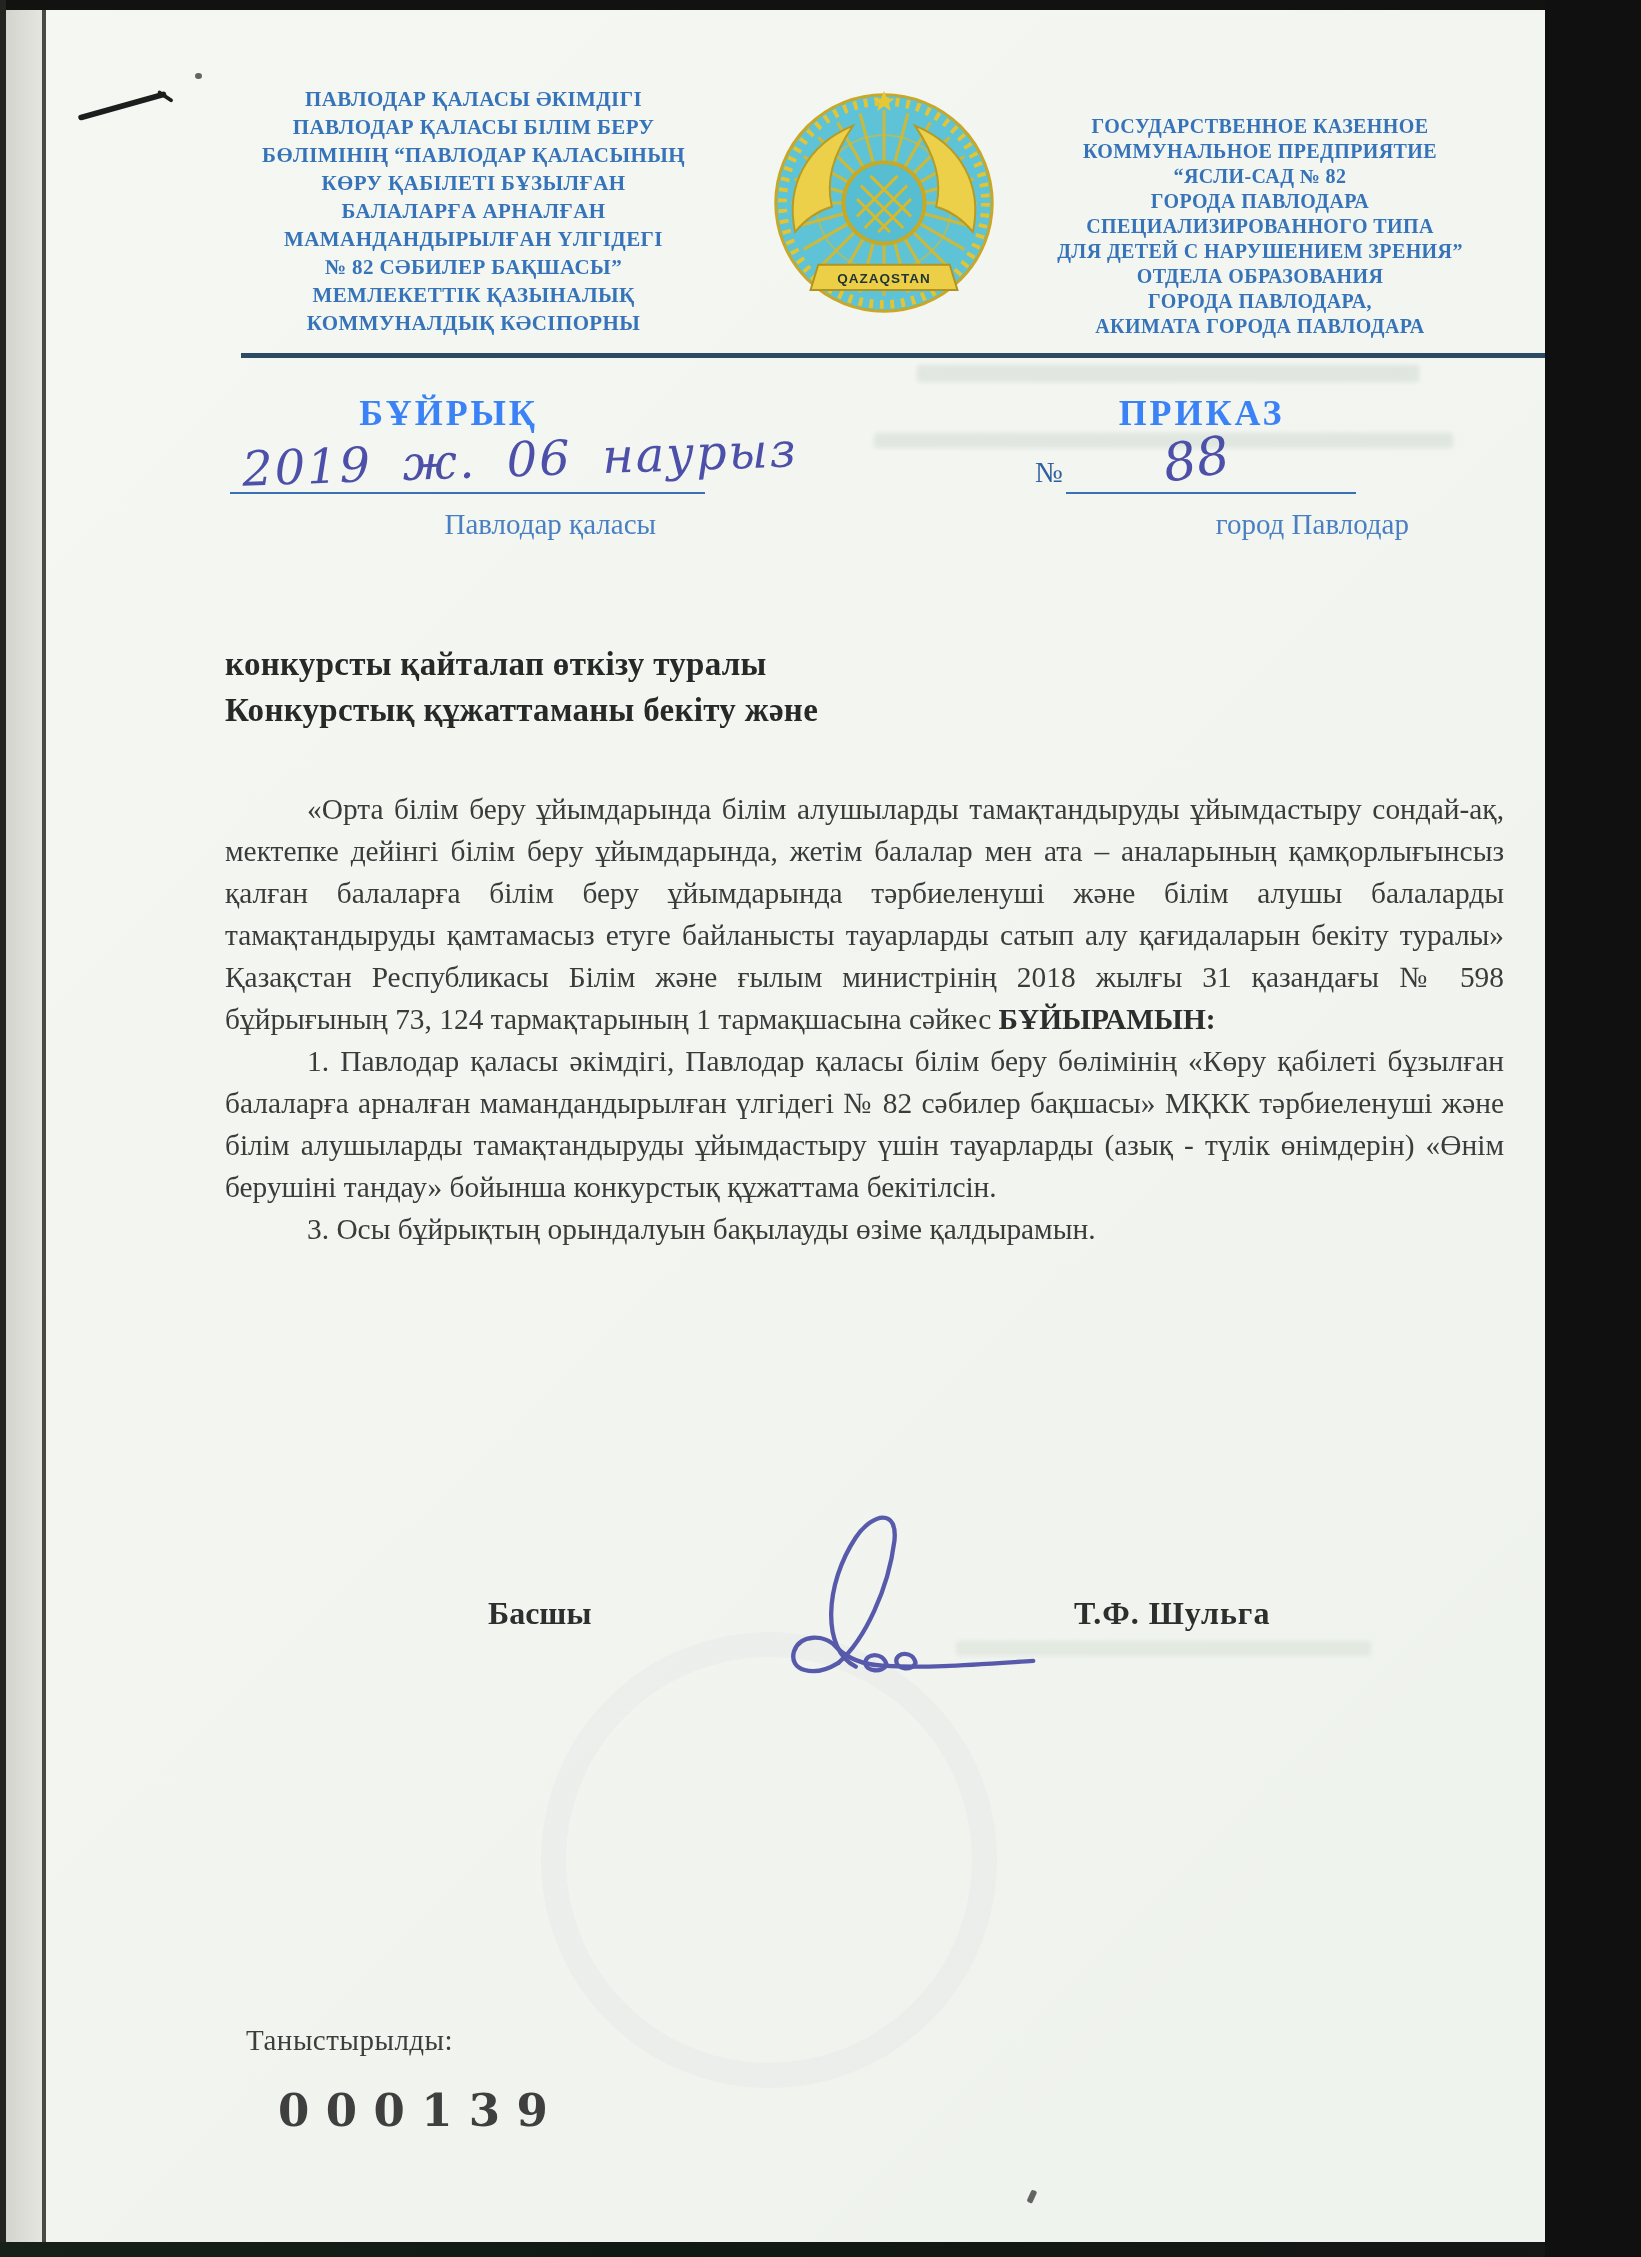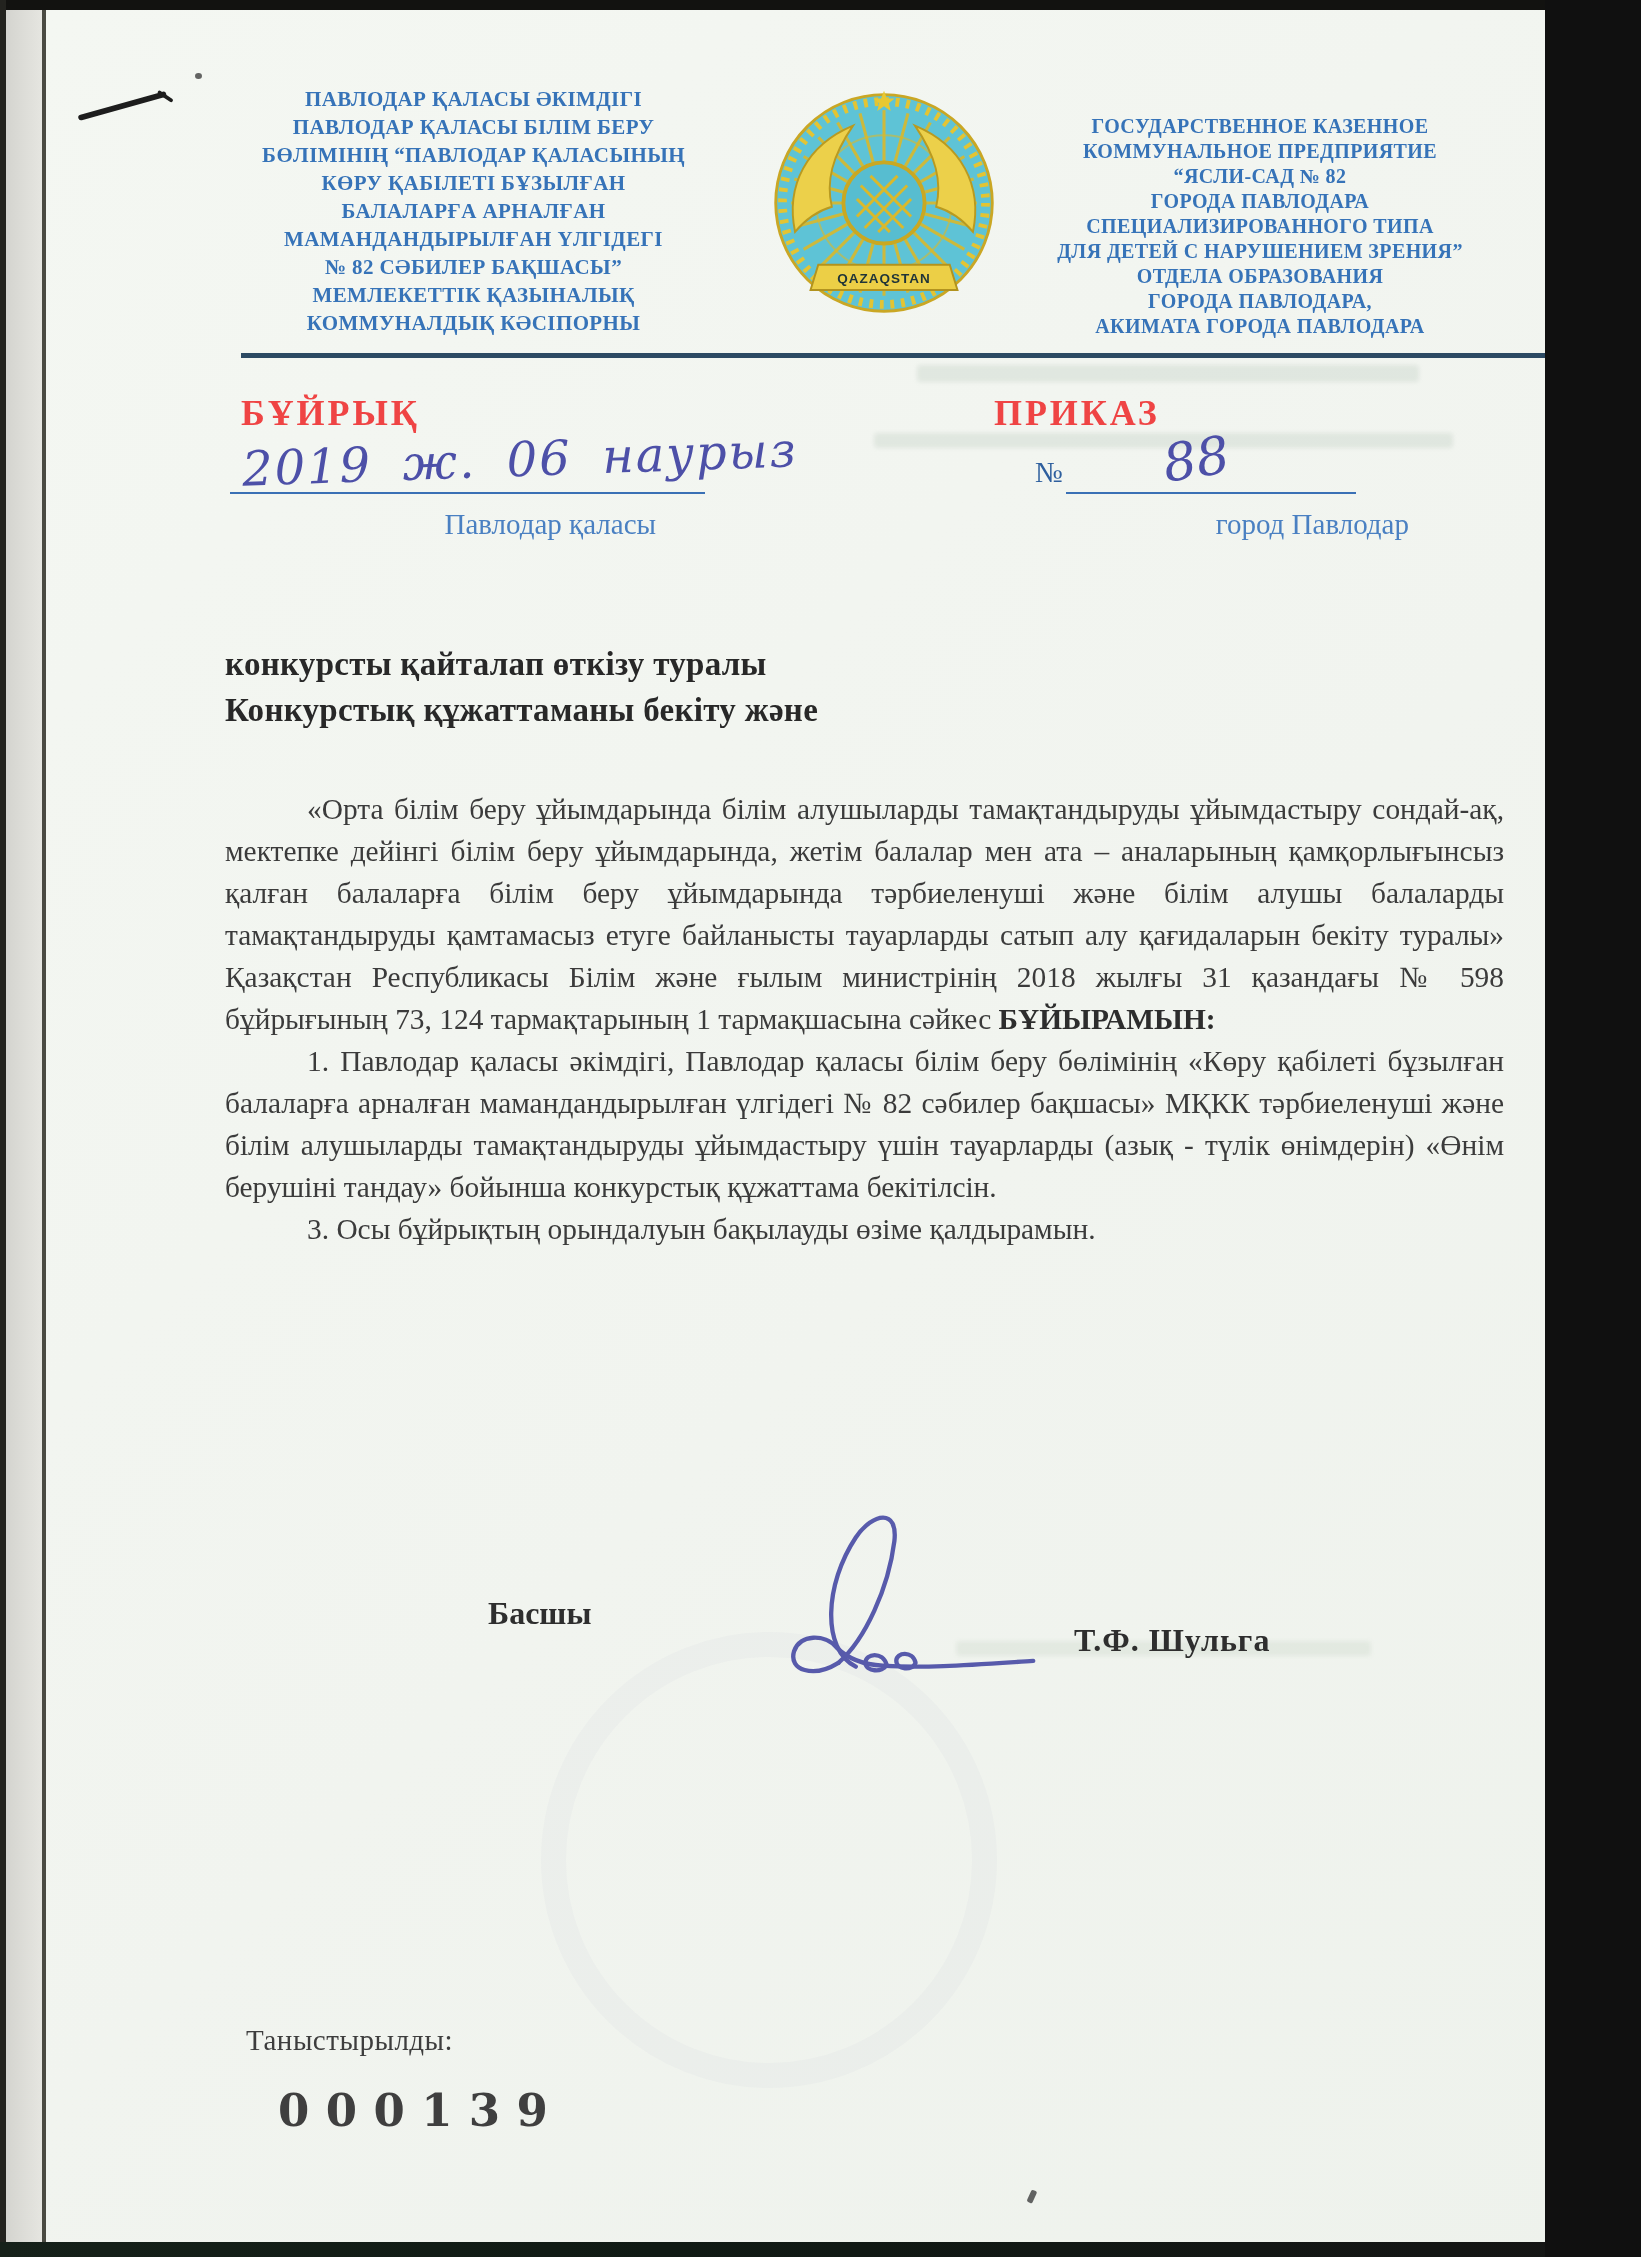--- a/index.html
+++ b/index.html
@@ -13,21 +13,21 @@
   .edge-left-band{position:absolute;left:5.8px;top:9.7px;width:37px;height:2232px;background:linear-gradient(90deg,#d4d4cf,#e6e6e1);}
   .edge-left-line{position:absolute;left:42px;top:9.7px;width:3.9px;height:2232px;background:#4a4a42;}
   .edge-bottom{position:absolute;left:0;top:2242px;width:1641px;height:15.4px;background:linear-gradient(90deg,#16211a,#101a14 40%,#151515);}
   
   .org-block{position:absolute;text-align:center;font-weight:bold;color:#3673b8;letter-spacing:0.4px;}
   .org-left{left:237px;top:85px;width:473px;font-size:21px;line-height:28px;}
   .org-right{left:1004px;top:114px;width:512px;font-size:20px;line-height:25px;}
   .emblem{position:absolute;left:768px;top:85px;width:232px;height:232px;}
   .rule{position:absolute;left:241px;top:353px;width:1388px;height:4.8px;background:#2c4a63;}
   
-  .order-label{position:absolute;font-weight:bold;font-size:36px;letter-spacing:2.9px;color:#ef4444;}
+  .order-label{position:absolute;font-weight:bold;font-size:36px;letter-spacing:2.9px;color:#3b82f6;text-align:center;}
   .kk-label{left:241px;top:392px;width:415px;}
   .ru-label{left:994px;top:392px;width:415px;}
   .hand{font-style:italic;color:#4d50a8;font-family:"DejaVu Serif",serif;}
   .date-line{position:absolute;left:230px;top:446px;width:475px;height:46px;border-bottom:2.9px solid #3a70b5;}
   .date-hand{position:absolute;left:11.6px;top:-15.4px;font-size:48px;letter-spacing:1.9px;word-spacing:13.5px;
              transform:rotate(-2deg);white-space:nowrap;}
   .num-sign{position:absolute;left:1035px;top:456px;font-size:29px;color:#2e5f9e;}
   .num-line{position:absolute;left:1066px;top:446px;width:290px;height:46px;border-bottom:2.9px solid #3a70b5;}
   .num-hand{position:absolute;left:97px;top:-17.4px;font-size:52px;transform:rotate(-9deg);}
   .place{position:absolute;font-size:29px;color:#4a80c2;text-align:right;}
@@ -36,21 +36,21 @@
   
   .doc-title{position:absolute;left:225px;top:641px;width:772px;font-weight:bold;font-size:33px;
              line-height:46px;color:#282828;letter-spacing:0.3px;}
   .body-text{position:absolute;left:225px;top:788px;width:1279px;font-size:29.4px;line-height:42px;
              color:#3b3b3b;text-align:justify;}
   .body-text p{margin:0;text-indent:82px;}
   .body-text b{font-weight:bold;color:#2d2d2d;}
   
   .sig-role{position:absolute;left:488px;top:1595px;font-weight:bold;font-size:32px;color:#2e2e2e;}
   .sig-svg{position:absolute;left:742px;top:1495px;width:324px;height:189px;}
-  .sig-name{position:absolute;left:1074px;top:1595px;font-weight:bold;font-size:32px;color:#2e2e2e;letter-spacing:1px;margin-top:27px;}
+  .sig-name{position:absolute;left:1074px;top:1595px;font-weight:bold;font-size:32px;color:#2e2e2e;letter-spacing:1px;}
   
   .ack{position:absolute;left:246px;top:2024px;font-size:29px;color:#3d3d3d;letter-spacing:0.5px;text-align:right;}
   .stamp-num{position:absolute;left:278px;top:2084px;font-family:"DejaVu Serif",serif;font-size:45px;
              font-weight:600;letter-spacing:16.4px;color:#3f3f3f;}
   
   .bleed{position:absolute;background:rgba(110,140,115,.13);filter:blur(1.9px);border-radius:3.9px;}
   .bleed-1{left:917px;top:365px;width:502px;height:17.4px;}
   .bleed-2{left:874px;top:433px;width:579px;height:14.5px;}
   .bleed-3{left:956px;top:1641px;width:415px;height:15.4px;background:rgba(120,150,120,.10);}
   .watermark{position:absolute;left:541px;top:1632px;width:406px;height:406px;border:25px solid rgba(130,150,180,.045);border-radius:50%;}

